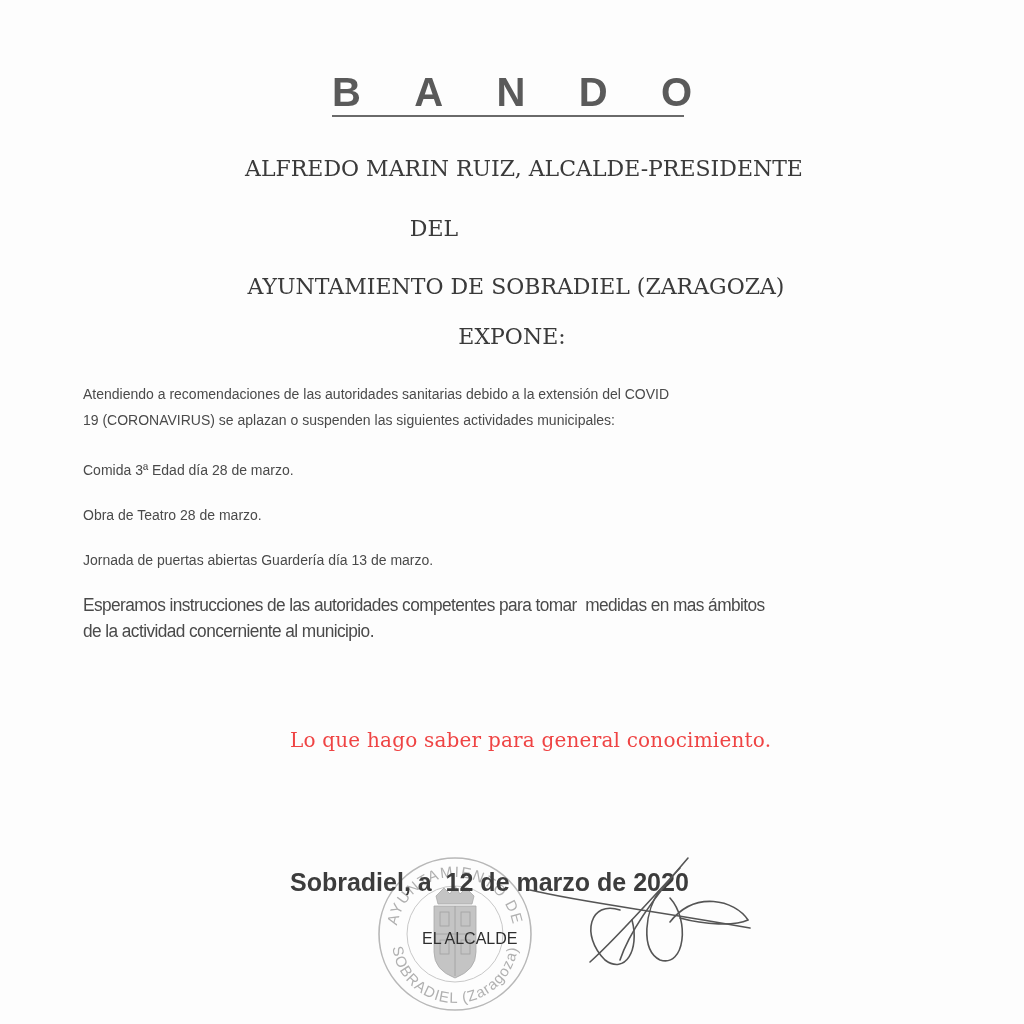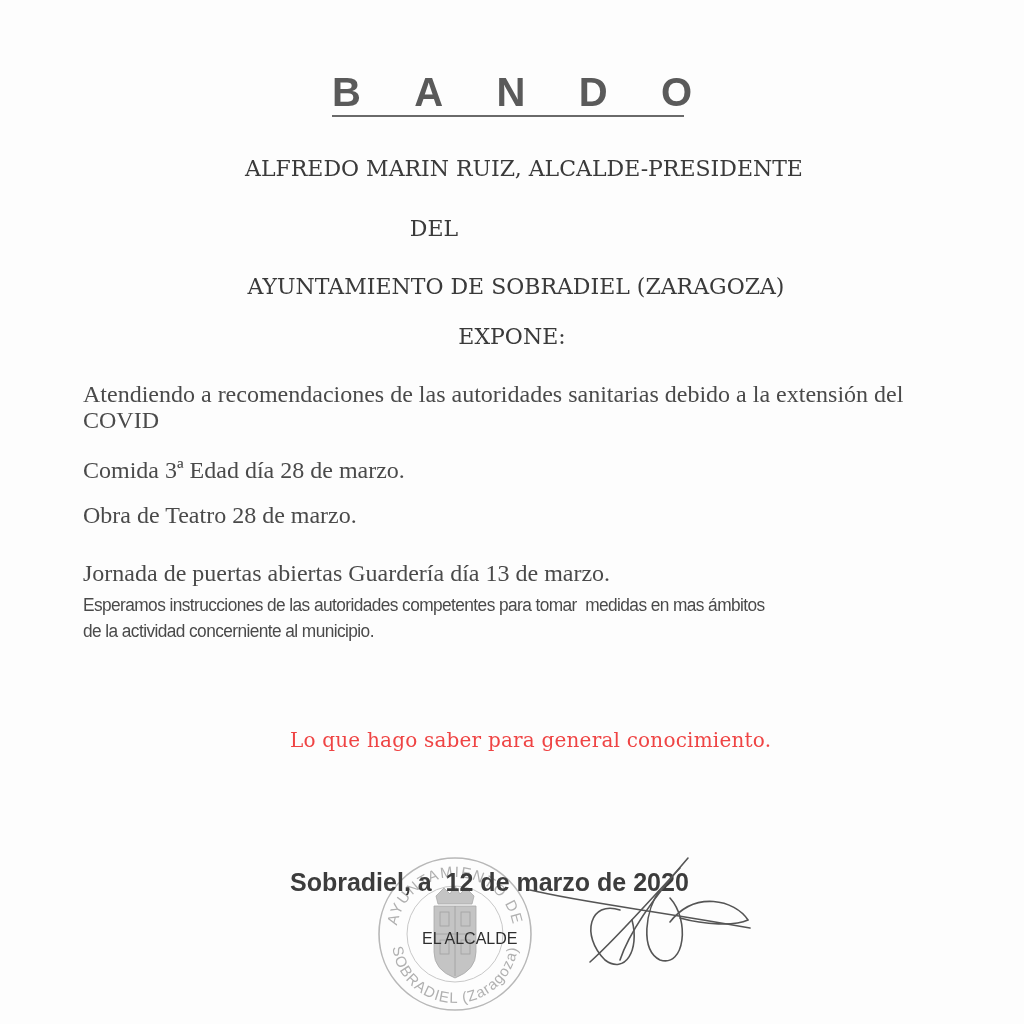--- a/index.html
+++ b/index.html
@@ -48,32 +48,32 @@
       color: #3a3a3a;
       font-size: 22px;
     }
     .h-mayor { left: 0; width: 1024px; text-align: center; top: 156px; padding-left: 12px; }
     .h-del { left: 0; width: 868px; text-align: center; top: 216px; }
     .h-ayto { left: 4px; width: 1024px; text-align: center; top: 274px; }
     .h-expone { left: 0; width: 1024px; text-align: center; top: 324px; }
 
     
     .body-text {
-      font-family: Liberation Serif, serif;
-      font-size: 24px;
+      font-family: Liberation Sans, sans-serif;
+      font-size: 14px;
       color: #4a4a4a;
       line-height: 26px;
       left: 83px;
       width: 860px;
       white-space: normal;
     }
     .p-intro { top: 381px; }
     .p-item1 { top: 457px; }
     .p-item2 { top: 502px; }
-    .p-item3 { top: 560px; }
+    .p-item3 { top: 547px; }
     .p-closing {
       top: 592px;
       font-family: "Liberation Sans", sans-serif;
       font-size: 18px;
       letter-spacing: -0.6px;
       transform: scaleX(0.96);
       transform-origin: left top;
       width: 900px;
     }
 
@@ -134,20 +134,21 @@
   </div>
   <div class="abs title-rule"></div>
 
   <div class="abs serif h-mayor">ALFREDO MARIN RUIZ, ALCALDE-PRESIDENTE</div>
   <div class="abs serif h-del">DEL</div>
   <div class="abs serif h-ayto">AYUNTAMIENTO DE SOBRADIEL (ZARAGOZA)</div>
   <div class="abs serif h-expone">EXPONE:</div>
 
   <div class="abs body-text p-intro">
     <div>Atendiendo a recomendaciones de las autoridades sanitarias debido a la extensión del COVID</div>
+    <div>19 (CORONAVIRUS) se aplazan o suspenden las siguientes actividades municipales:</div>
   </div>
 
   <div class="abs body-text p-item1">Comida 3ª Edad día 28 de marzo.</div>
   <div class="abs body-text p-item2">Obra de Teatro 28 de marzo.</div>
   <div class="abs body-text p-item3">Jornada de puertas abiertas Guardería día 13 de marzo.</div>
 
   <div class="abs body-text p-closing">
     <div style="white-space:pre;">Esperamos instrucciones de las autoridades competentes para tomar  medidas en mas ámbitos</div>
     <div>de la actividad concerniente al municipio.</div>
   </div>

